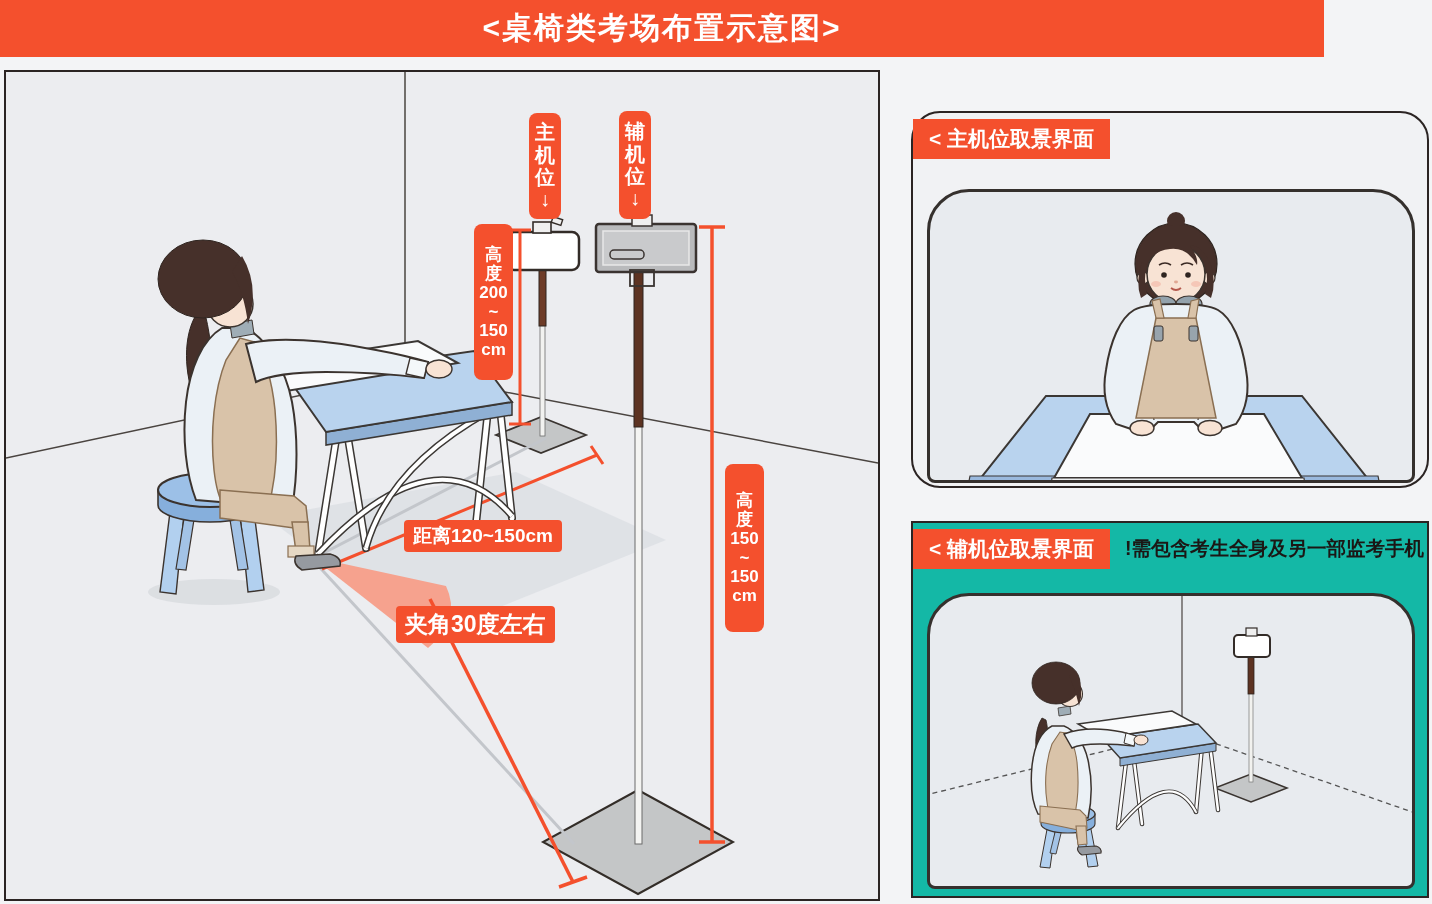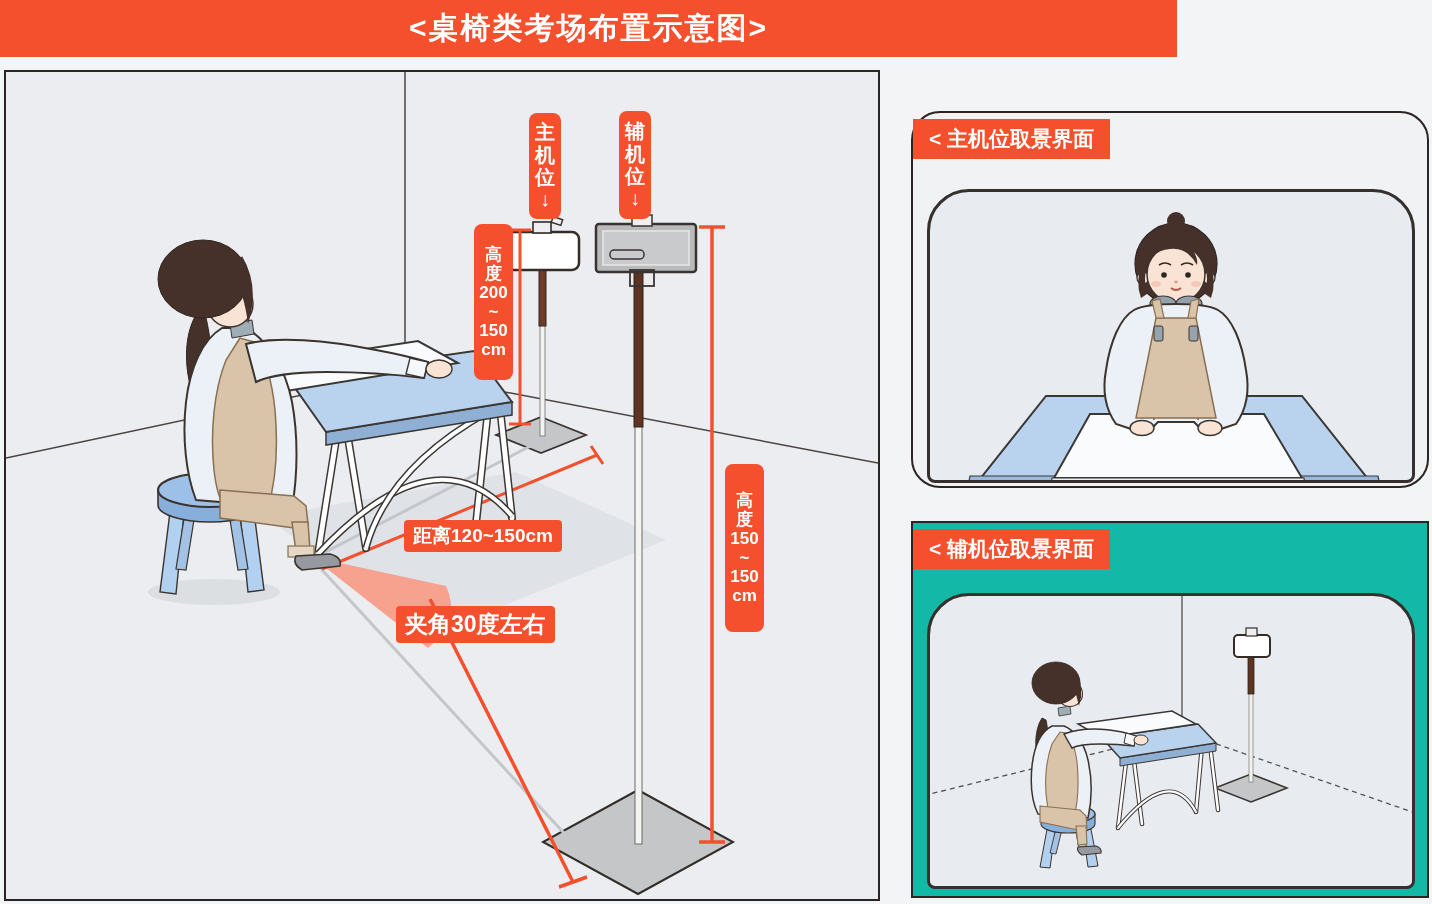--- a/index.html
+++ b/index.html
@@ -1,20 +1,20 @@
 <!DOCTYPE html>
 <html><head>
 <meta charset="utf-8">
 <style>
   html,body{margin:0;padding:0;background:#f3f4f6;}
   *{box-sizing:border-box;}
   #page{position:relative;width:1432px;height:904px;background:#f3f4f6;overflow:hidden;
         font-family:"Liberation Sans",sans-serif;}
   
-  #banner{position:absolute;left:0;top:0;width:1177px;height:57px;background:#f4502d;
+  #banner{position:absolute;left:0;top:0;width:1324px;height:57px;background:#f4502d;
           display:flex;align-items:center;justify-content:center;}
   #banner .title{color:#fff;font-size:30px;font-weight:bold;letter-spacing:2px;}
   
   .panel{position:absolute;background:#ecedf0;border:2px solid #2b2423;}
   #left-panel{left:4px;top:70px;width:876px;height:831px;}
   #main-view-panel{left:911px;top:111px;width:518px;height:377px;background:#f1f2f4;border-radius:29px;}
   #aux-view-panel{left:911px;top:521px;width:518px;height:377px;background:#14b8a6;}
   .scene-svg{position:absolute;left:0;top:0;}
   
   .vlabel{position:absolute;background:#f4502d;color:#fff;font-weight:bold;border-radius:8px;
@@ -234,20 +234,23 @@
           <rect x="259" y="134" width="9" height="15" rx="2" fill="#98a4ad" stroke="#3b332e" stroke-width="1"></rect>
           <ellipse cx="212" cy="236" rx="12" ry="7.5" fill="#f8e3d4" stroke="#3b332e" stroke-width="1.4"></ellipse>
           <ellipse cx="280" cy="236" rx="12" ry="7.5" fill="#f8e3d4" stroke="#3b332e" stroke-width="1.4"></ellipse>
         </g>
       </svg>
     </div>
   </div>
 
   <div id="aux-view-panel" class="panel">
     <div class="view-header">&lt; 辅机位取景界面</div>
+    <div class="warning" id="aux-view-warning">
+      <div>!需包含考生全身及另一部监考手机</div>
+    </div>
     <div class="viewfinder" id="aux-viewfinder">
       <svg width="488" height="296" viewBox="0 0 488 296">
         <g>
           <line x1="252" y1="0" x2="252" y2="136" stroke="#4a4440" stroke-width="1.2"></line>
           <line x1="252" y1="136" x2="0" y2="198" stroke="#555" stroke-width="1.3" stroke-dasharray="5,4"></line>
           <line x1="252" y1="136" x2="488" y2="218" stroke="#555" stroke-width="1.3" stroke-dasharray="5,4"></line>
         </g>
         <g>
           <polygon points="321,178 357,192 321,206 285,192" fill="#c4c6c7" stroke="#3a3430" stroke-width="1.5"></polygon>
           <rect x="319" y="96" width="4" height="90" fill="#f2f2ef" stroke="#777" stroke-width="0.7"></rect>

